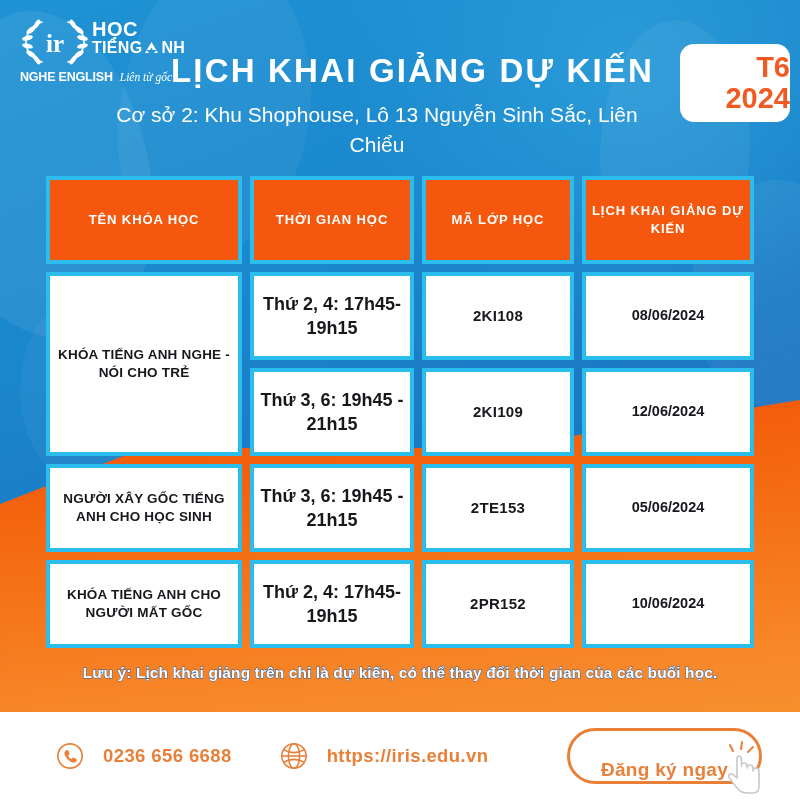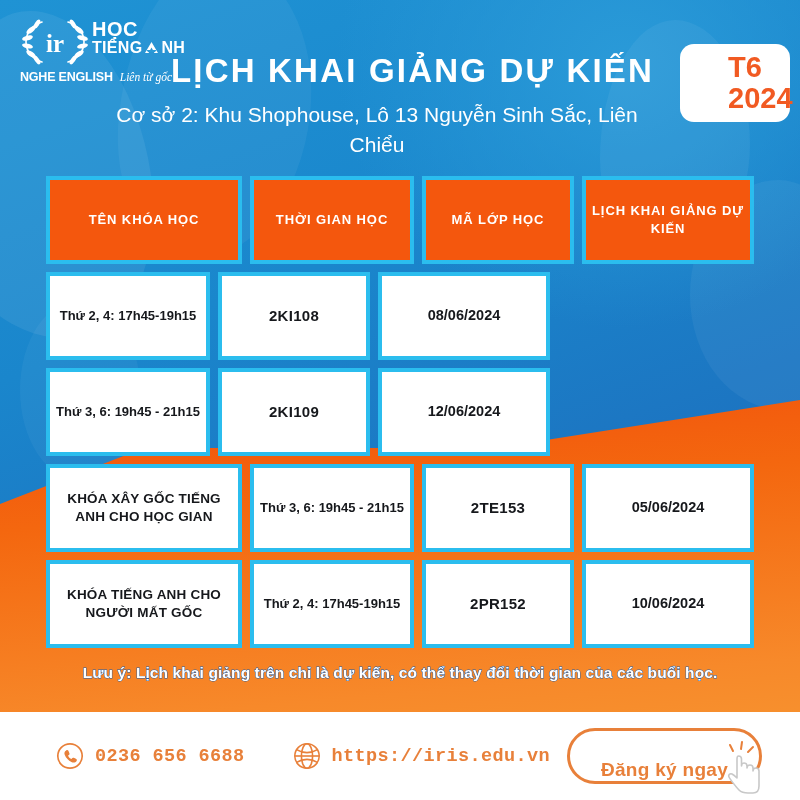--- a/index.html
+++ b/index.html
@@ -110,21 +110,21 @@
   }
 
   .month-badge {
     position: absolute;
     right: 10px; top: 44px;
     width: 110px; height: 78px;
     background: #ffffff;
     border-radius: 14px;
     display: flex;
     flex-direction: column;
-    align-items: flex-start;
+    align-items: flex-end;
     justify-content: center;
     color: #f15a22;
     font-weight: bold;
     line-height: 1.06;
     z-index: 6;
     padding-left: 48px;
   }
   .month-badge .m1 { font-size: 29px; }
   .month-badge .m2 { font-size: 29px; }
 
@@ -162,21 +162,21 @@
     letter-spacing: 0.9px;
     text-transform: uppercase;
     height: 88px;
   }
   .head-row .cell { height: 88px; }
 
   .body-cell { height: 88px; }
   .tall-cell { height: 184px; }
 
   .cell-name { font-size: 13.5px; letter-spacing: 0.2px; }
-  .cell-time { font-size: 13px; }
+  .cell-time { font-size: 18px; }
   .cell-code { font-size: 15px; letter-spacing: 0.3px; }
   .cell-date { font-size: 14.5px; }
 
   
   .note {
     position: absolute;
     left: 0; right: 0; top: 664px;
     text-align: center;
     font-size: 15.5px;
     font-weight: bold;
@@ -190,21 +190,21 @@
   
   .footer {
     position: absolute;
     left: 0; right: 0; bottom: 0;
     height: 88px;
     display: flex;
     align-items: center;
     z-index: 7;
     color: #e8803a;
   }
-  .f-item { display: flex; align-items: center; gap: 11px; font-family: Liberation Mono, monospace; }
+  .f-item { display: flex; align-items: center; gap: 19px; }
   .f-phone { margin-left: 56px; }
   .f-web { margin-left: 48px; }
   .f-text {
     font-size: 18.5px;
     font-weight: bold;
     letter-spacing: 0.4px;
     color: #e8803a;
   }
   .f-icon { width: 28px; height: 28px; flex: 0 0 28px; }
 
@@ -300,36 +300,37 @@
   <div class="table">
 
     <div class="trow head-row">
       <div class="cell head-cell col-a">TÊN KHÓA HỌC</div>
       <div class="cell head-cell col-b">THỜI GIAN HỌC</div>
       <div class="cell head-cell col-c">MÃ LỚP HỌC</div>
       <div class="cell head-cell col-d">LỊCH KHAI GIẢNG DỰ KIẾN</div>
     </div>
 
     <div class="trow">
+      <div class="cell tall-cell col-a cell-name">KHÓA TIẾNG ANH NGHE - NÓI CHO TRẺ</div>
       <div style="flex:1 1 auto;">
         <div class="trow" style="margin-bottom:8px;">
           <div class="cell body-cell col-b cell-time">Thứ 2, 4: 17h45-19h15</div>
           <div class="cell body-cell col-c cell-code">2KI108</div>
           <div class="cell body-cell col-d cell-date">08/06/2024</div>
         </div>
         <div class="trow" style="margin-bottom:0;">
           <div class="cell body-cell col-b cell-time">Thứ 3, 6: 19h45 - 21h15</div>
           <div class="cell body-cell col-c cell-code">2KI109</div>
           <div class="cell body-cell col-d cell-date">12/06/2024</div>
         </div>
       </div>
     </div>
 
     <div class="trow">
-      <div class="cell body-cell col-a cell-name">KHÓA XÂY GỐC TIẾNG ANH CHO HỌC GIAN</div>
+      <div class="cell body-cell col-a cell-name">NGƯỜI XÂY GỐC TIẾNG ANH CHO HỌC SINH</div>
       <div class="cell body-cell col-b cell-time">Thứ 3, 6: 19h45 - 21h15</div>
       <div class="cell body-cell col-c cell-code">2TE153</div>
       <div class="cell body-cell col-d cell-date">05/06/2024</div>
     </div>
 
     <div class="trow">
       <div class="cell body-cell col-a cell-name">KHÓA TIẾNG ANH CHO NGƯỜI MẤT GỐC</div>
       <div class="cell body-cell col-b cell-time">Thứ 2, 4: 17h45-19h15</div>
       <div class="cell body-cell col-c cell-code">2PR152</div>
       <div class="cell body-cell col-d cell-date">10/06/2024</div>

